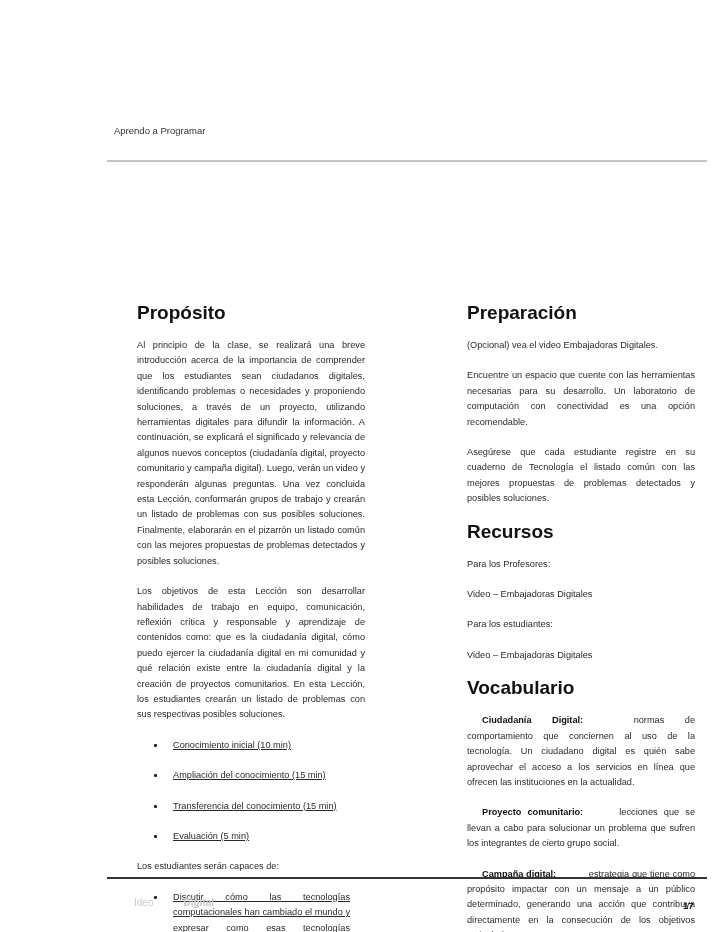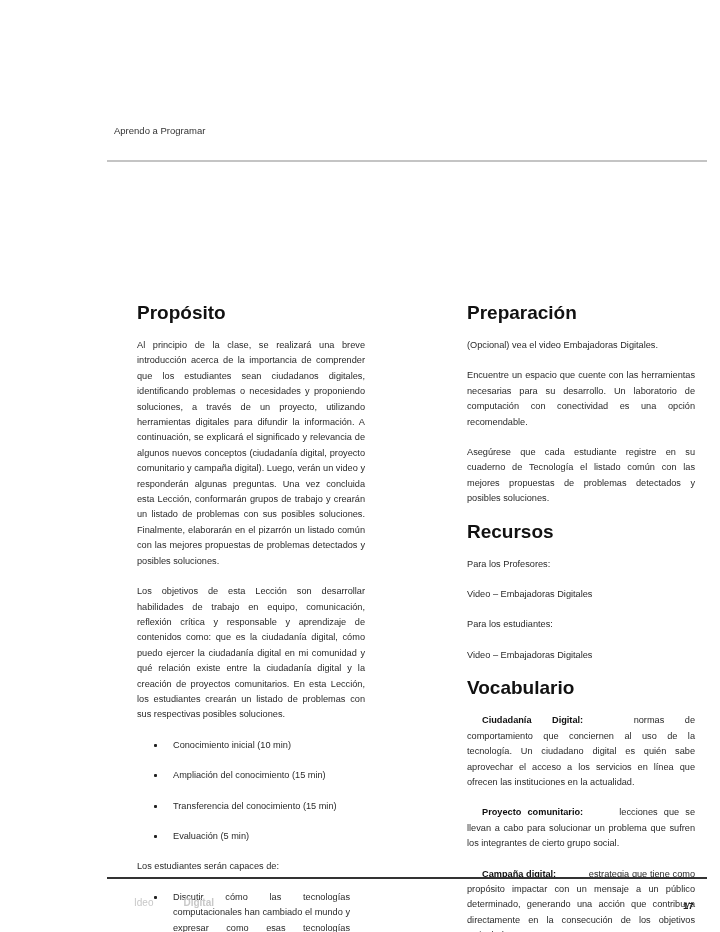--- a/index.html
+++ b/index.html
@@ -28,21 +28,21 @@
     }
     .col-left { left: 47px; }
     .col-right { left: 377px; }
     h2 {
       font-size: 19px; font-weight: bold; color: #111111;
       line-height: 20px; margin-bottom: 6px;
     }
     p { text-align: justify; margin-bottom: 6px; }
     .section { margin-bottom: 2px; }
     ul { list-style: none; margin-bottom: 6px; }
-    li { position: relative; padding-left: 21px; text-align: justify; }
+    li { position: relative; padding-left: 21px; text-align: justify; text-decoration: underline; }
     li::before {
       content: ""; position: absolute; left: 2px; top: 6px;
       width: 3px; height: 3px; background: #222; border-radius: 1px;
     }
     .term { font-weight: bold; color: #111; }
     .footer-rule {
       position: absolute; left: 47px; top: 817px; width: 600px;
       height: 1.5px; background: #333333;
     }
     .footer-logo {

